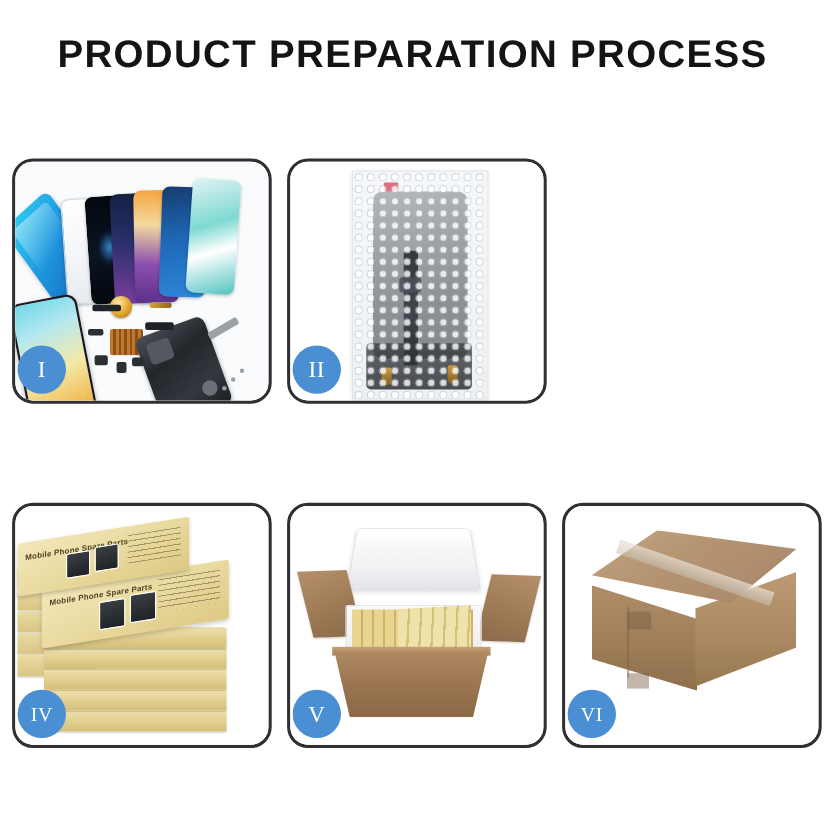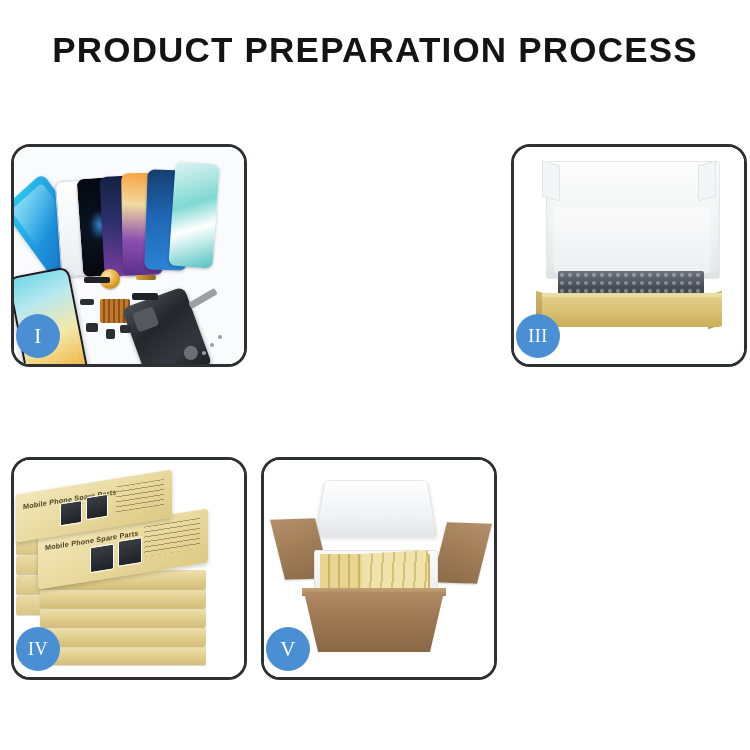--- a/index.html
+++ b/index.html
@@ -529,39 +529,40 @@
         <div class="tiny-screw" style="left:204px;top:188px;"></div>
         <div class="tiny-screw" style="left:188px;top:204px;"></div>
         <div class="chip" style="left:174px;top:148px;width:30px;height:7px;background:#9aa0a6;transform:rotate(-30deg);"></div>
       </div>
     </div>
     <div class="step-badge">
       <span>I</span>
     </div>
   </div>
 
-
-  <div class="panel col-3 row-1">
+  <div class="panel col-2 row-1">
     <div class="panel-inner">
-      <div class="scene-openbox">
-        <div class="ob-lid"></div>
-        <div class="ob-lid-flap-l"></div>
-        <div class="ob-lid-flap-r"></div>
-        <div class="ob-foam"></div>
-        <div class="ob-item"></div>
-        <div class="ob-tray-left"></div>
-        <div class="ob-tray-right"></div>
-        <div class="ob-tray-rim"></div>
-        <div class="ob-tray-front"></div>
+      <div class="scene-bubble">
+        <div class="bubble-bag">
+          <div class="bubble-screen"></div>
+          <div class="bubble-label-red"></div>
+          <div class="bubble-flex"></div>
+          <div class="bubble-connector"></div>
+          <div class="bubble-bottom"></div>
+          <div class="bubble-tab-gold" style="left:26px;bottom:12px;"></div>
+          <div class="bubble-tab-gold" style="left:86px;bottom:14px;"></div>
+          <div class="bubble-overlay"></div>
+        </div>
       </div>
     </div>
-    <div class="step-badge wide">
-      <span>III</span>
+    <div class="step-badge">
+      <span>II</span>
     </div>
   </div>
+
 
   <div class="panel col-1 row-2">
     <div class="panel-inner">
       <div class="scene-stack">
         <div class="sb-left" style="top:56px;"></div>
         <div class="sb-left" style="top:76px;"></div>
         <div class="sb-left" style="top:96px;"></div>
         <div class="sb-left" style="top:116px;"></div>
         <div class="sb-left" style="top:136px;"></div>
 
@@ -602,14 +603,30 @@
         <div class="cf-boxes-2"></div>
         <div class="cf-rim"></div>
         <div class="cf-body"></div>
       </div>
     </div>
     <div class="step-badge">
       <span>V</span>
     </div>
   </div>
 
+  <div class="panel col-3 row-2">
+    <div class="panel-inner">
+      <div class="scene-sealed">
+        <div class="sc-left"></div>
+        <div class="sc-right"></div>
+        <div class="sc-top"></div>
+        <div class="sc-tape"></div>
+        <div class="sc-seam" style="left:56px;top:92px;width:2px;height:64px;"></div>
+        <div class="sc-seam" style="left:56px;top:96px;width:22px;height:16px;"></div>
+        <div class="sc-seam" style="left:56px;top:152px;width:20px;height:14px;"></div>
+      </div>
+    </div>
+    <div class="step-badge wide">
+      <span>VI</span>
+    </div>
+  </div>
 
 </div>
 
 </body></html>

